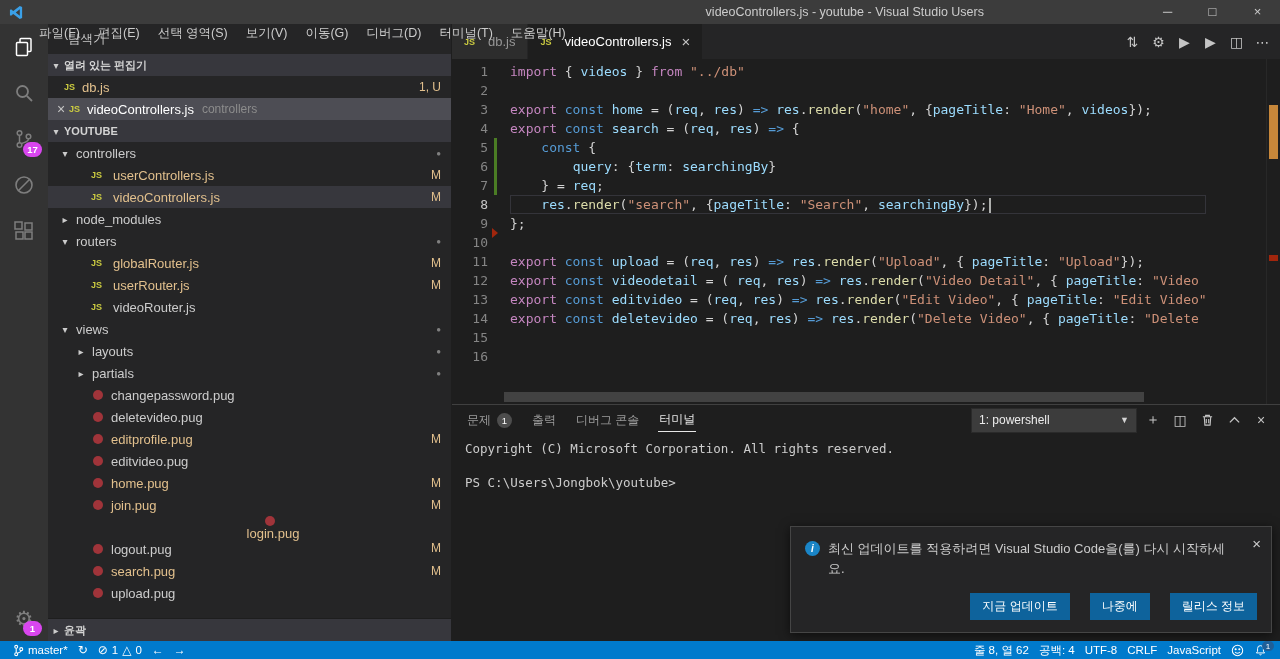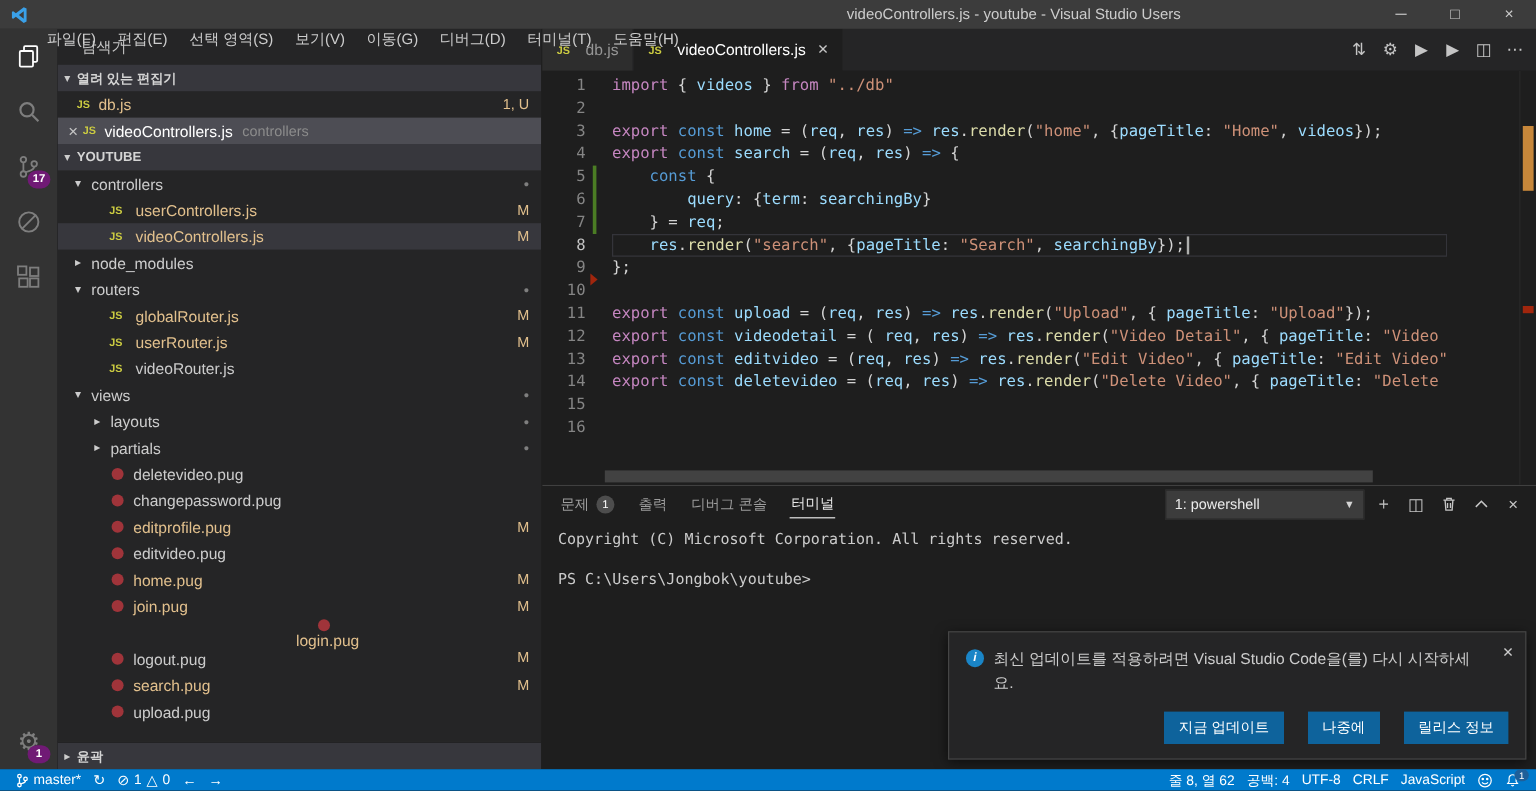--- a/index.html
+++ b/index.html
@@ -16,21 +16,21 @@
   .win-btn{width:45px;text-align:center;line-height:24px;font-size:13px;color:#cccccc;}
 
   
   .main{display:flex;height:617px;flex:none;min-height:0;}
 
   
   .activitybar{width:48px;background:#333333;display:flex;flex-direction:column;align-items:center;flex:none;}
   .ab-item{width:48px;height:46px;display:flex;align-items:center;justify-content:center;color:#7e7e7e;position:relative;cursor:pointer;}
   .ab-item.active{color:#ffffff;}
   .ab-item svg{display:block;}
-  .ab-badge{position:absolute;bottom:5px;right:6px;background:#701a75;color:#fff;border-radius:9px;
+  .ab-badge{position:absolute;bottom:5px;right:6px;background:#d946ef;color:#fff;border-radius:9px;
     min-width:15px;height:15px;font-size:9.5px;display:flex;align-items:center;justify-content:center;padding:0 2px;font-weight:bold;}
   .ab-spacer{flex:1;}
   .ab-gear{font-size:21px;line-height:1;}
 
   
   .sidebar{width:403px;background:#252526;flex:none;display:flex;flex-direction:column;overflow:hidden;border-right:1px solid #1e1e1e;}
   .sidebar-title{height:30px;line-height:30px;padding-left:20px;font-size:12.5px;color:#c8c8c8;flex:none;}
   .section-header{height:22px;display:flex;align-items:center;background:#37373d;font-size:11px;font-weight:bold;color:#d4d4d4;flex:none;}
   .section-header .chev{width:16px;text-align:center;font-size:10px;font-weight:normal;}
   .oe-row{height:22px;display:flex;align-items:center;font-size:13px;padding-left:16px;color:#cccccc;cursor:pointer;}
@@ -262,25 +262,25 @@
             <span class="t-lbl">layouts</span>
             <span class="t-dot">●</span>
           </div>
           <div class="tree-row" style="padding-left: 26px;">
             <span class="chev">▸</span>
             <span class="t-lbl">partials</span>
             <span class="t-dot">●</span>
           </div>
           <div class="tree-row" style="padding-left: 43px;">
             <span class="fi-pug"></span>
+            <span class="t-lbl">changepassword.pug</span>
+          </div>
+          <div class="tree-row" style="padding-left: 43px;">
+            <span class="fi-pug"></span>
             <span class="t-lbl">deletevideo.pug</span>
-          </div>
-          <div class="tree-row" style="padding-left: 43px;">
-            <span class="fi-pug"></span>
-            <span class="t-lbl">changepassword.pug</span>
           </div>
           <div class="tree-row" style="padding-left: 43px;">
             <span class="fi-pug"></span>
             <span class="t-lbl mod">editprofile.pug</span>
             <span class="t-badge">M</span>
           </div>
           <div class="tree-row" style="padding-left: 43px;">
             <span class="fi-pug"></span>
             <span class="t-lbl">editvideo.pug</span>
           </div>

